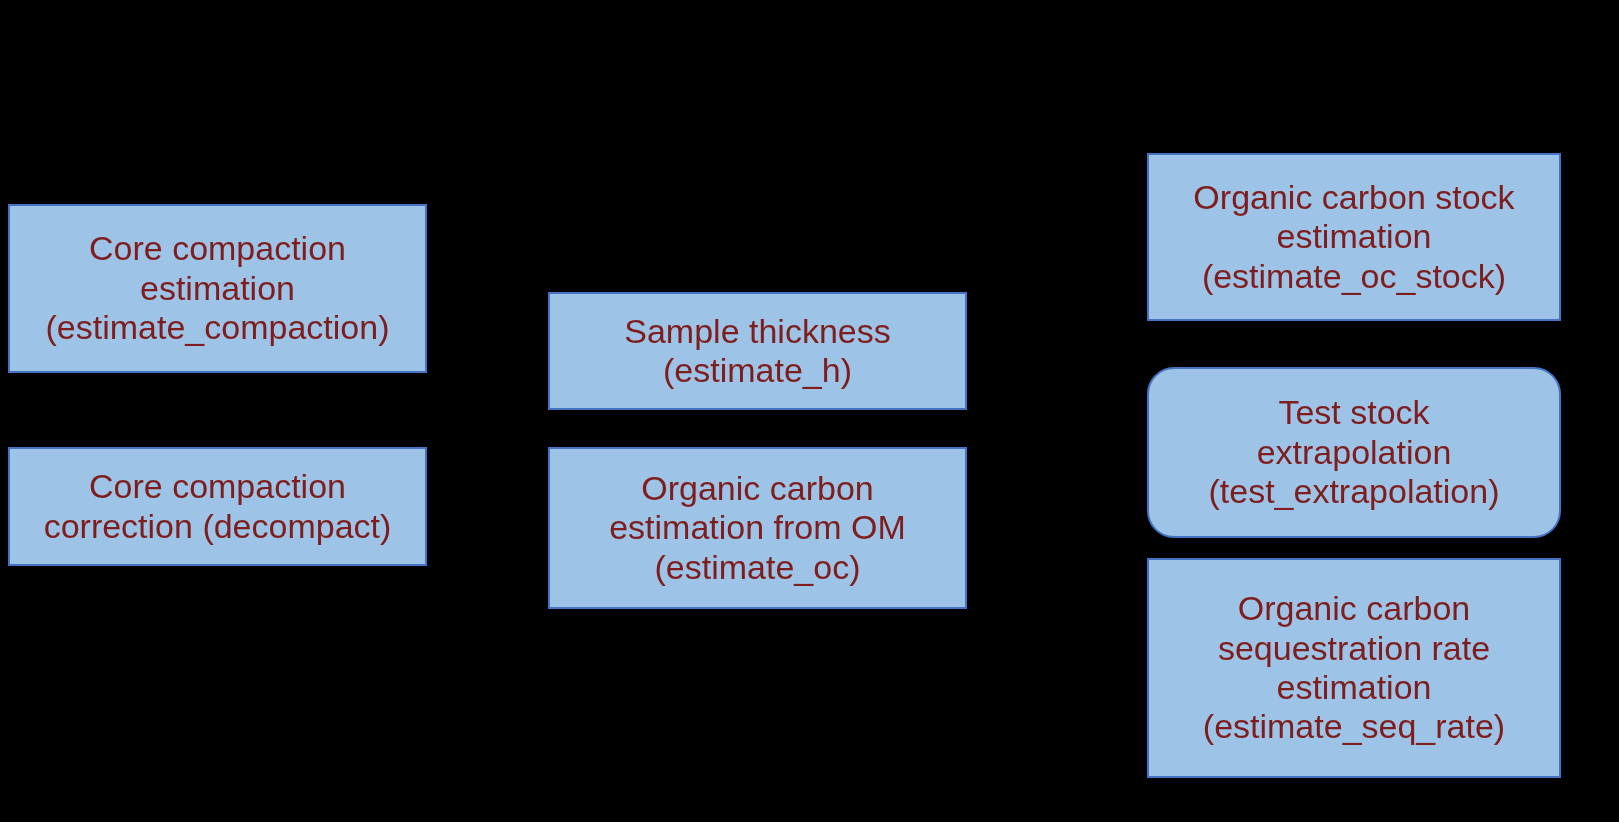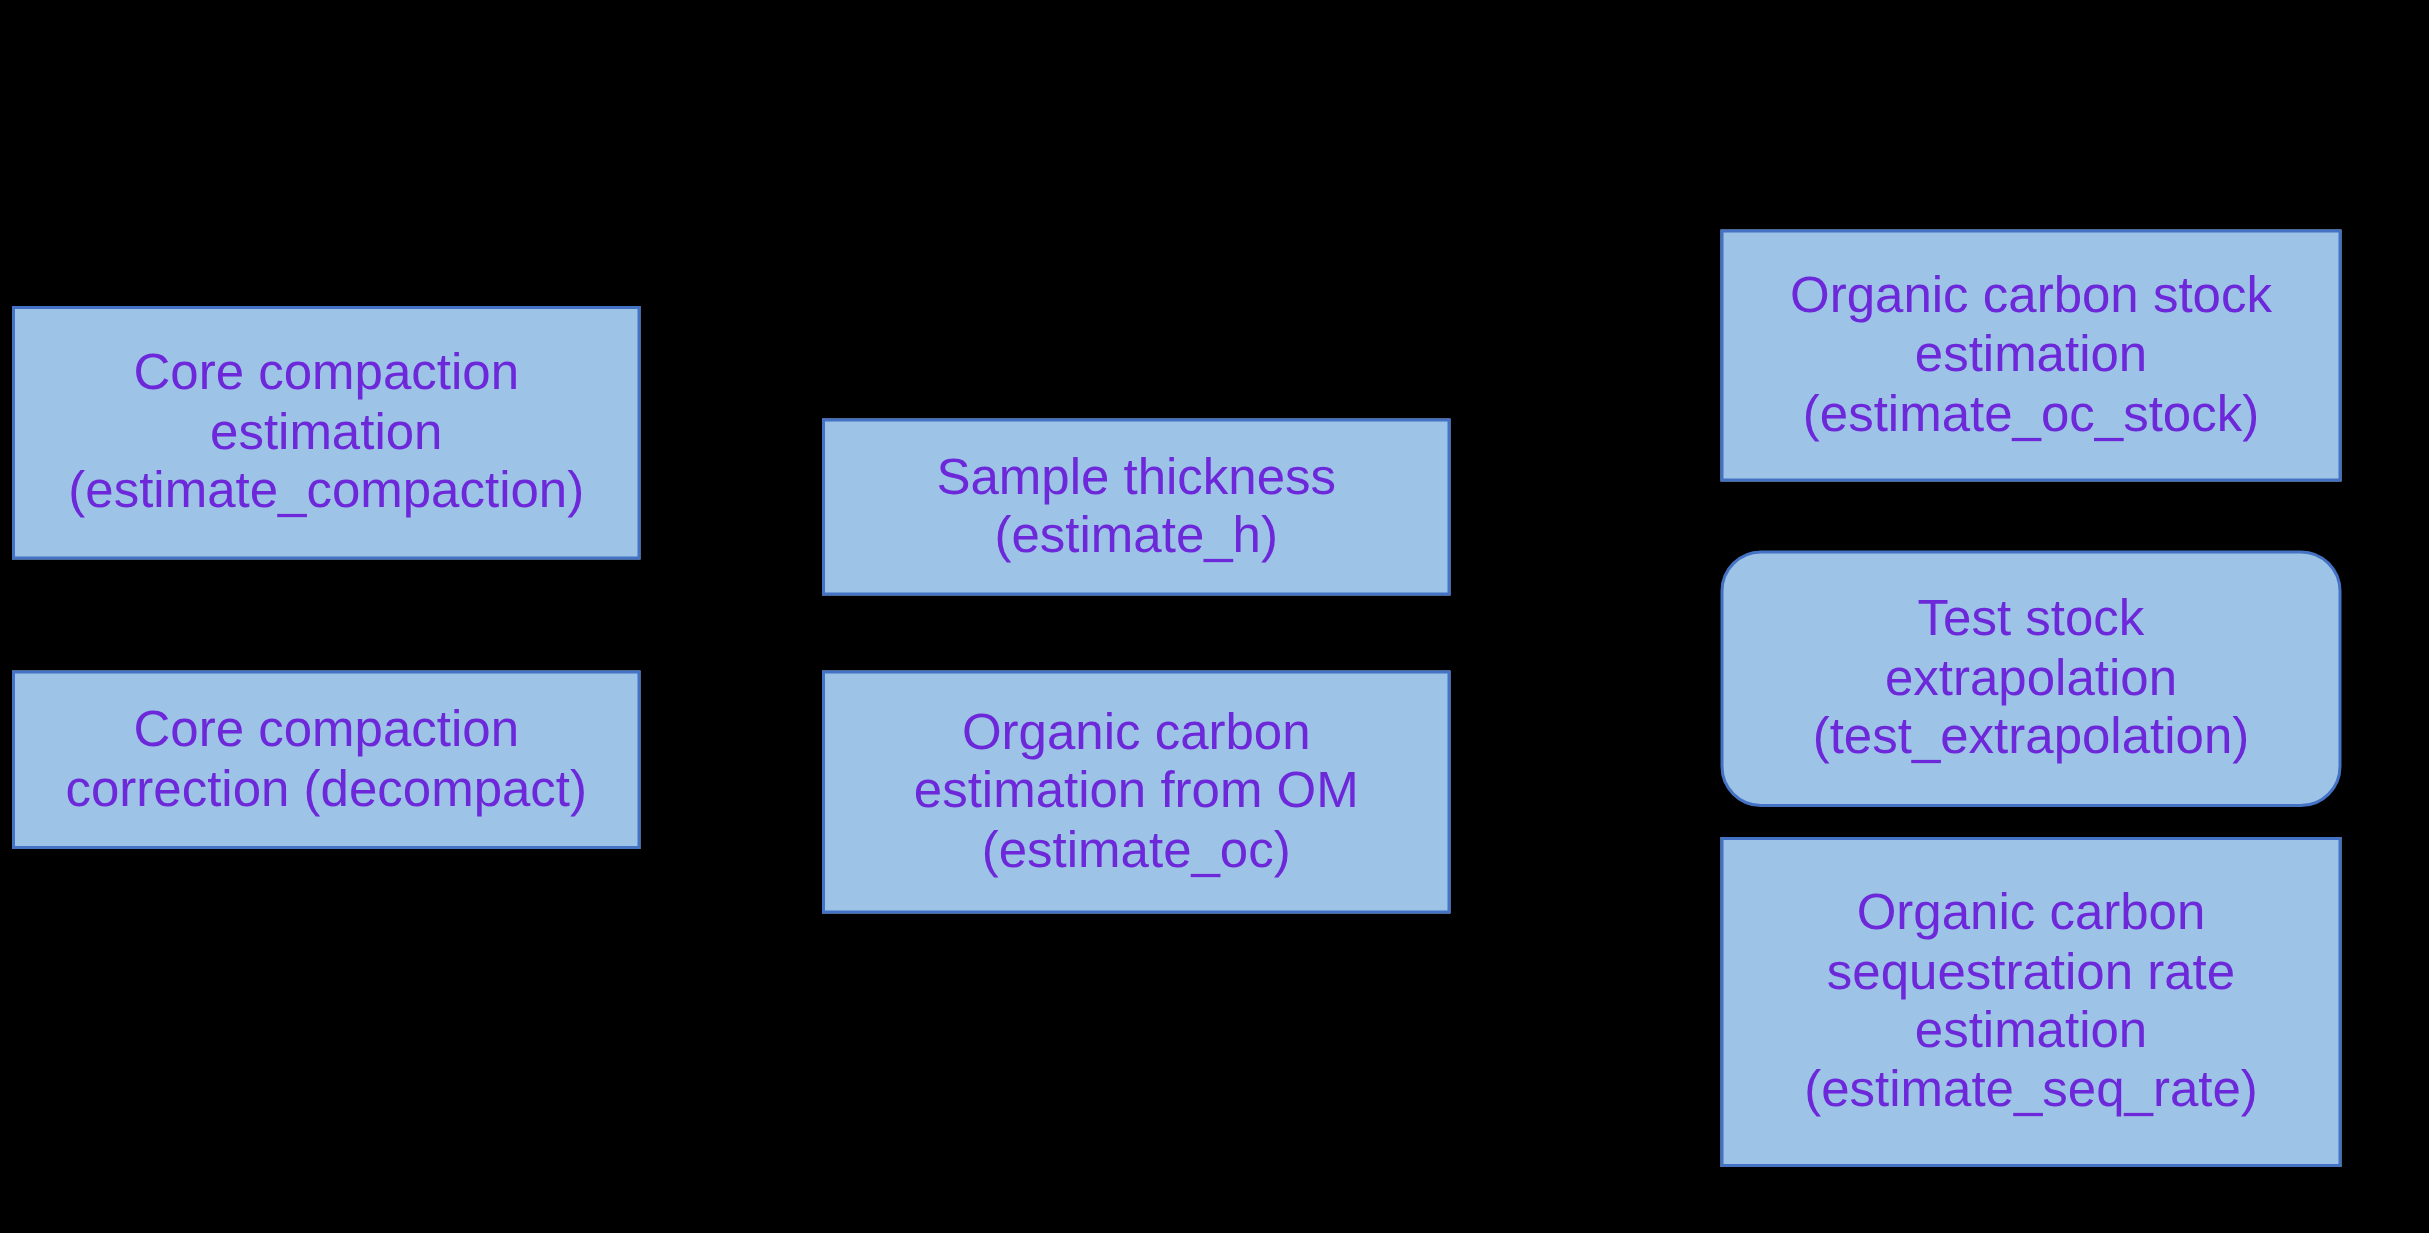--- a/index.html
+++ b/index.html
@@ -16,21 +16,21 @@
     width: 1619px;
     height: 822px;
     background: #000000;
     overflow: hidden;
   }
   .node {
     position: absolute;
     box-sizing: border-box;
     background: #9DC3E6;
     border: 2px solid #4472C4;
-    color: #6d28d9;
+    color: #7f1d1d;
     display: flex;
     align-items: center;
     justify-content: center;
     text-align: center;
     line-height: 1.16;
     font-size: 34px;
     font-weight: 400;
     letter-spacing: 0px;
     padding: 2px 6px;
   }
@@ -44,21 +44,21 @@
     position: absolute;
     left: 0;
     top: 0;
     width: 1619px;
     height: 822px;
     pointer-events: none;
   }
   
   #node-estimate-compaction { left: 8px;    top: 204px; width: 419px; height: 169px; }
   #node-decompact           { left: 8px;    top: 447px; width: 419px; height: 119px; }
-  #node-estimate-h          { left: 548px;  top: 279px; width: 419px; height: 118px; }
+  #node-estimate-h          { left: 548px;  top: 292px; width: 419px; height: 118px; }
   #node-estimate-oc         { left: 548px;  top: 447px; width: 419px; height: 162px; }
   #node-estimate-oc-stock   { left: 1147px; top: 153px; width: 414px; height: 168px; }
   #node-test-extrapolation  { left: 1147px; top: 367px; width: 414px; height: 171px; border-radius: 27px; }
   #node-estimate-seq-rate   { left: 1147px; top: 558px; width: 414px; height: 220px; }
 </style>
 </head>
 <body>
 
 <div id="canvas">
 

